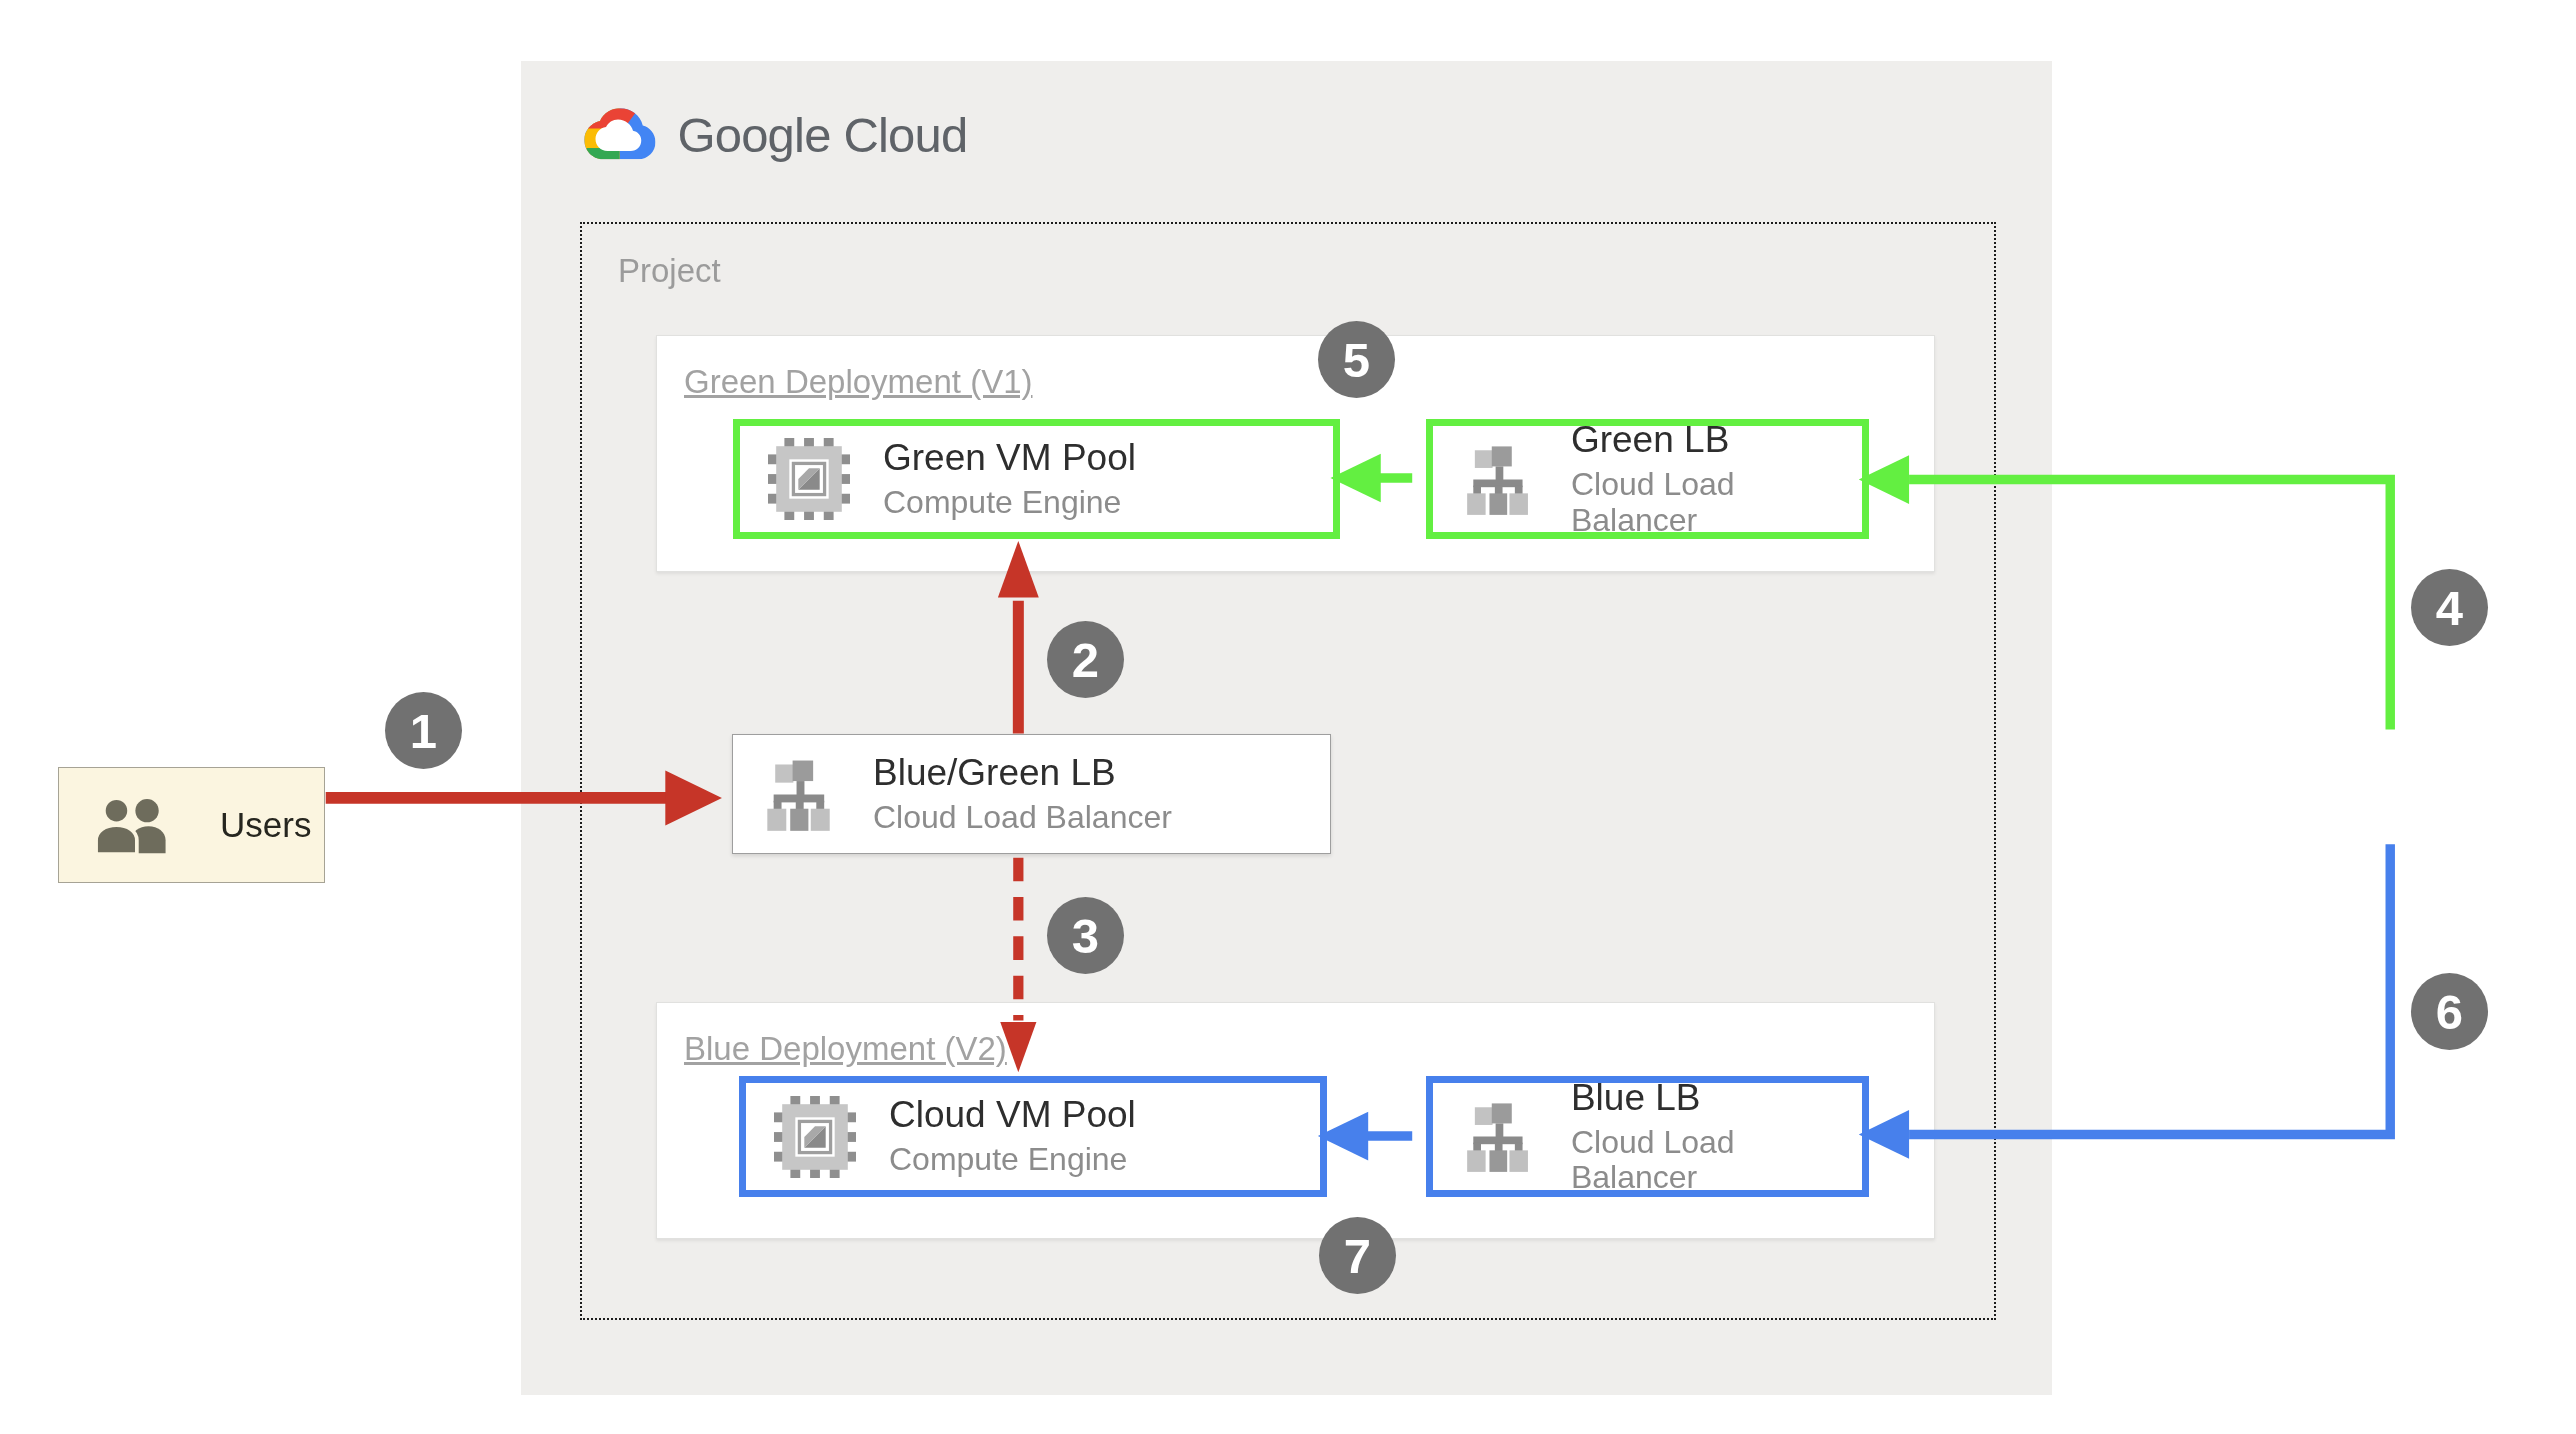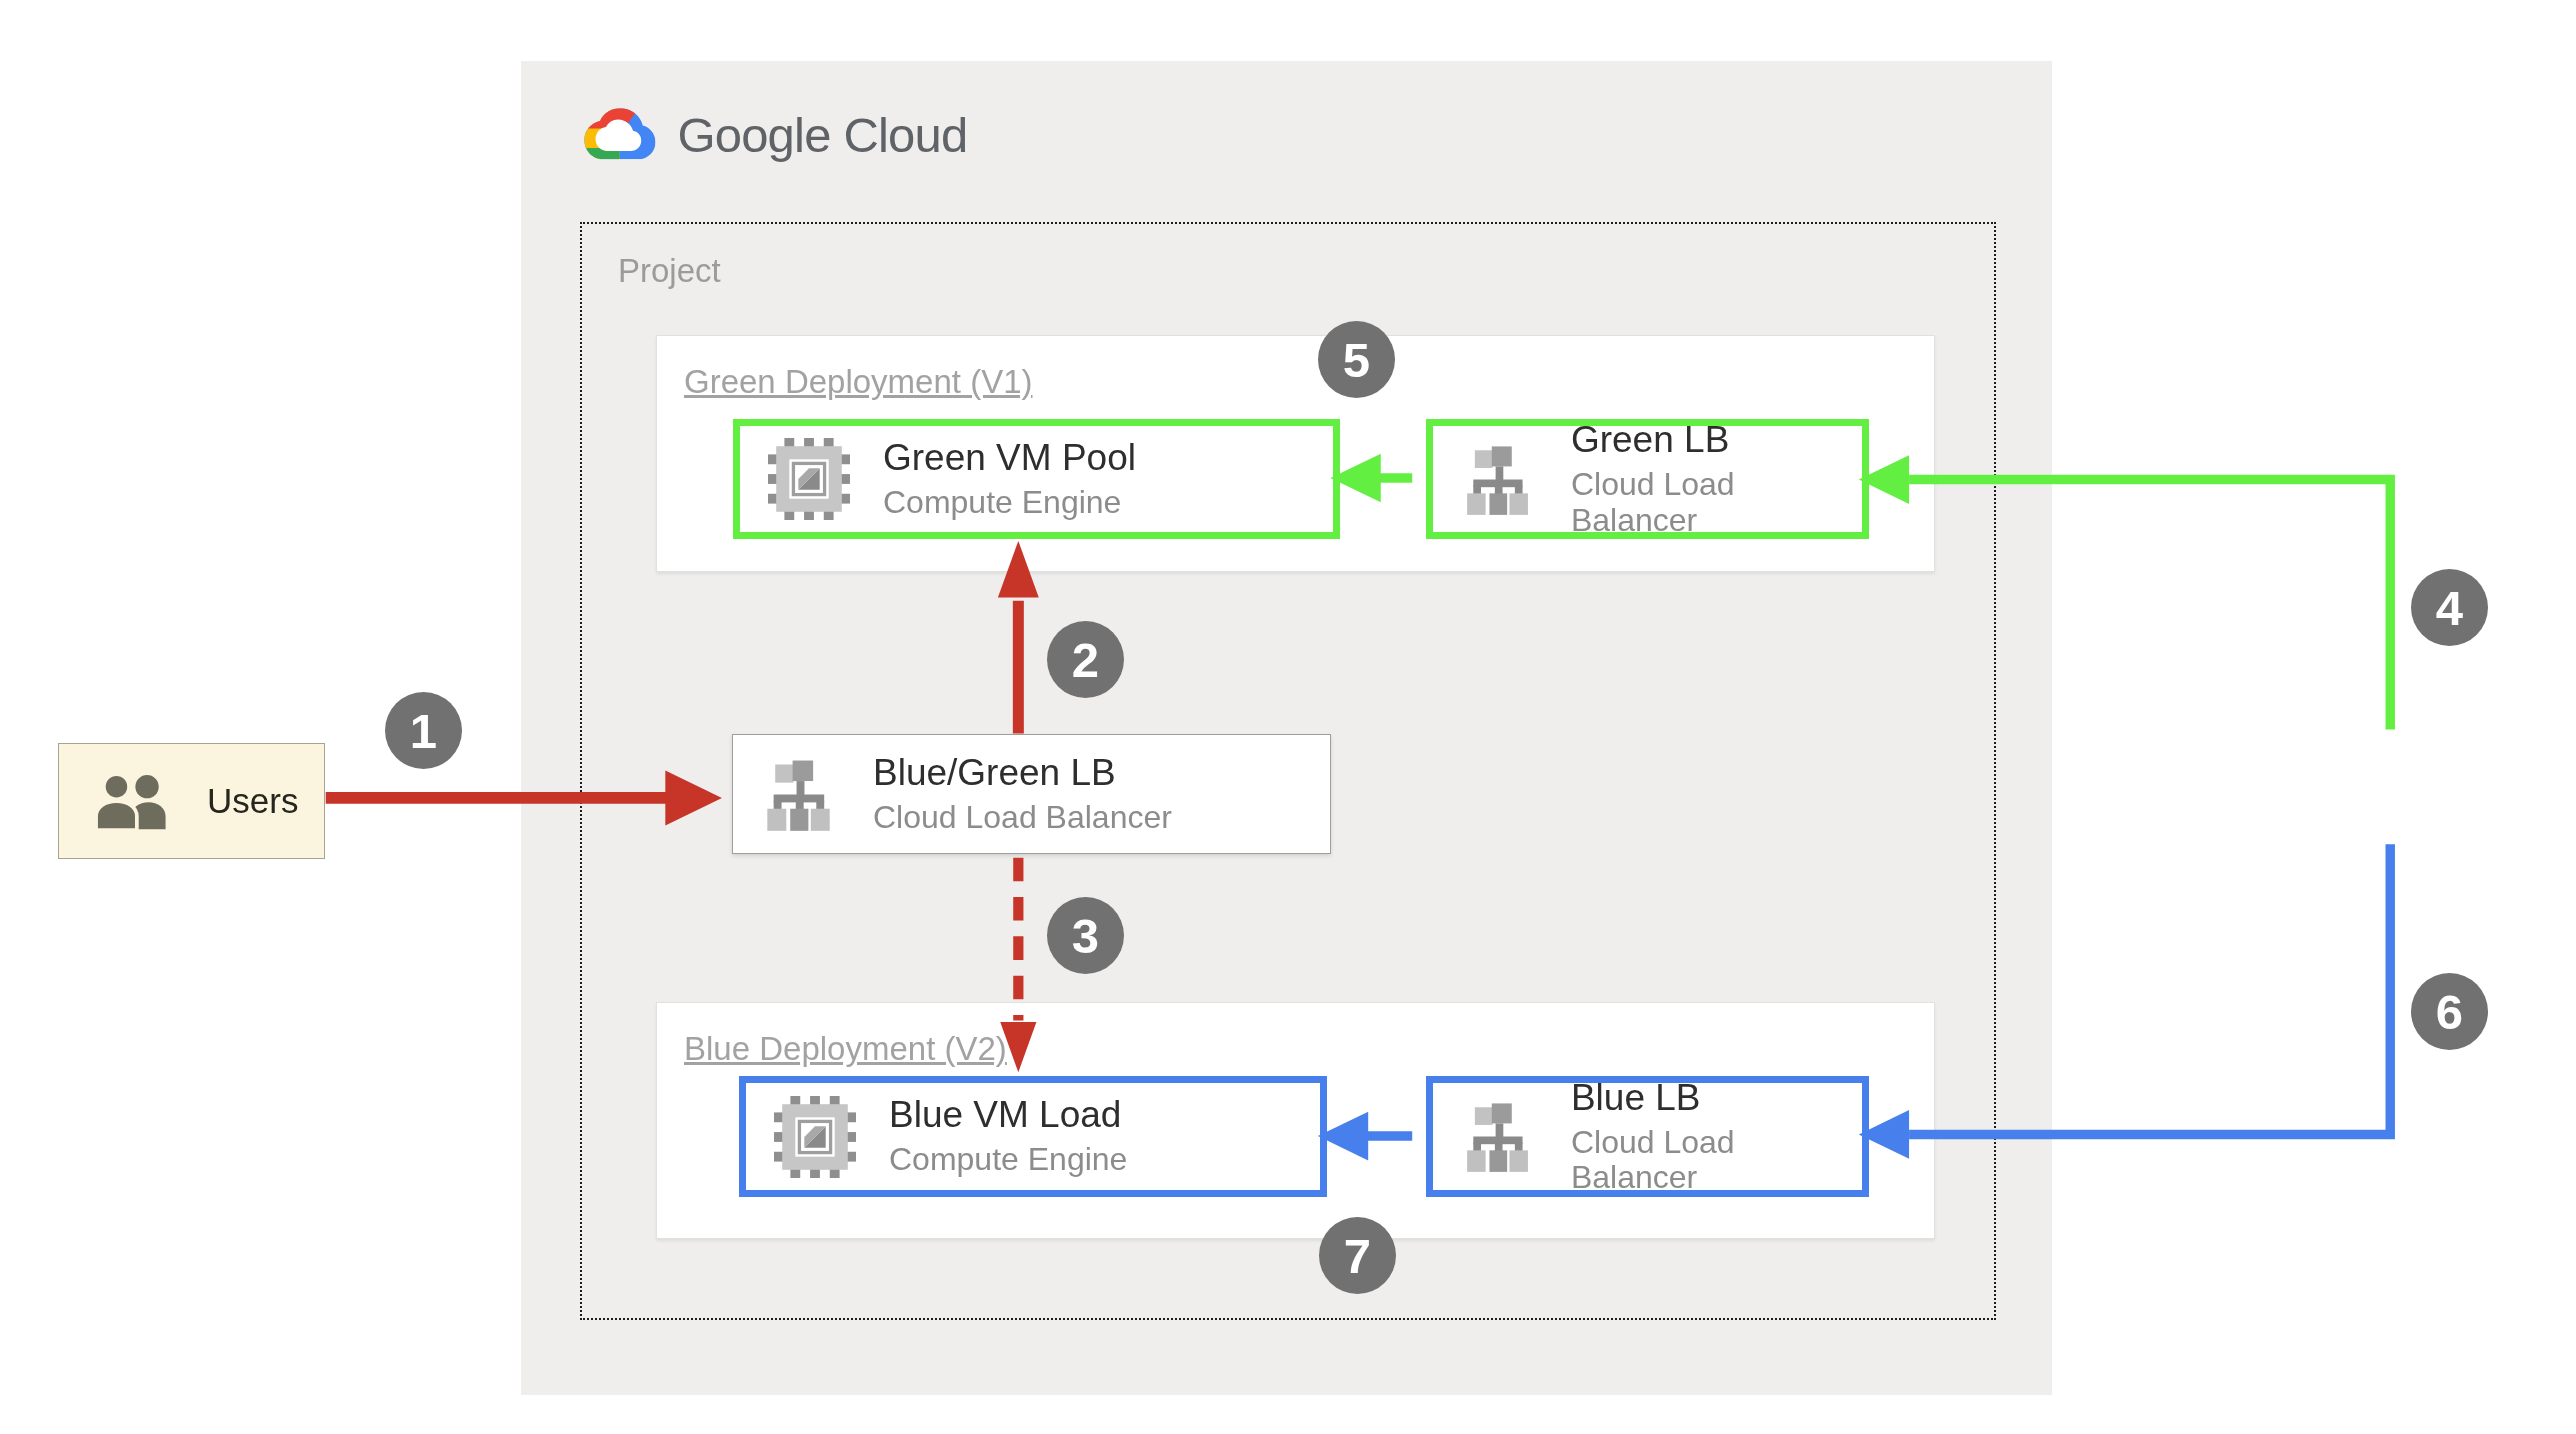--- a/index.html
+++ b/index.html
@@ -26,21 +26,21 @@
   .node-neutral{border:1.6px solid #9E9E9E;box-shadow:0 2.4px 3.9px rgba(0,0,0,0.12);}
   .node-green-vm{left:719px;top:419px;width:607px;height:120px;}
   .node-green-lb{left:1412px;top:419px;width:443px;height:120px;}
   .node-bg-lb{left:718px;top:734px;width:599px;height:120px;}
   .node-blue-vm{left:725px;top:1076px;width:588px;height:121px;}
   .node-blue-lb{left:1412px;top:1076px;width:443px;height:121px;padding-left:28px;}
   .node-text{display:flex;flex-direction:column;gap:6.3px;}
   .node-title{font-size:37px;font-weight:500;color:#2e2e2e;line-height:1.1;}
   .node-subtitle{font-size:32px;color:var(--subtitle_gray);line-height:1.1;}
 
-  .actor{position:absolute;background:var(--actor_bg);border:1.6px solid #A6A395;box-sizing:border-box;display:flex;align-items:center;gap:31px;padding-left:35px;}
+  .actor{position:absolute;background:var(--actor_bg);border:1.6px solid #A6A395;box-sizing:border-box;display:flex;align-items:center;gap:44px;padding-left:35px;margin-top:24px;}
   .actor-users{left:58px;top:743px;width:267px;height:116px;}
   .actor-qadev{left:2249px;top:727px;width:283px;height:120px;}
   .actor-label{font-size:35px;color:#26261f;}
 
   .badge{position:absolute;width:77px;height:77px;border-radius:50%;background:var(--badge);color:#fff;display:flex;align-items:center;justify-content:center;font-size:49px;font-weight:700;}
   .badge-1{left:385px;top:692px;}
   .badge-2{left:1047px;top:621px;}
   .badge-3{left:1047px;top:897px;}
   .badge-4{left:2411px;top:569px;}
   .badge-5{left:1318px;top:321px;}
@@ -174,21 +174,21 @@
           <rect x="86" y="44" width="14" height="12"></rect>
           <rect x="86" y="68" width="14" height="12"></rect>
       </g>
       <rect x="10" y="10" width="80" height="80" fill="#C6C6C6"></rect>
       <rect x="26" y="26" width="48" height="48" fill="#FFFFFF"></rect>
       <rect x="31" y="31" width="38" height="38" fill="#FFFFFF" stroke="#9E9E9E" stroke-width="4"></rect>
       <polygon points="37,63 63,63 63,37" fill="#8A8A8A"></polygon>
       <polygon points="37,63 63,37 50,37 37,50" fill="#A8A8A8"></polygon>
     </svg>
     <div class="node-text">
-      <span class="node-title">Blue VM Load</span>
+      <span class="node-title">Cloud VM Pool</span>
       <span class="node-subtitle">Compute Engine</span>
     </div>
   </div>
 
   <div class="node node-blue node-blue-lb">
     <svg width="79" height="79" viewBox="0 0 100 100">
       <rect x="18" y="12" width="23" height="23" fill="#C2C2C2"></rect>
       <rect x="40" y="7" width="26" height="26" fill="#9B9B9B"></rect>
       <rect x="45" y="33" width="10" height="20" fill="#8A8A8A"></rect>
       <rect x="16" y="50" width="64" height="10" fill="#8A8A8A"></rect>

